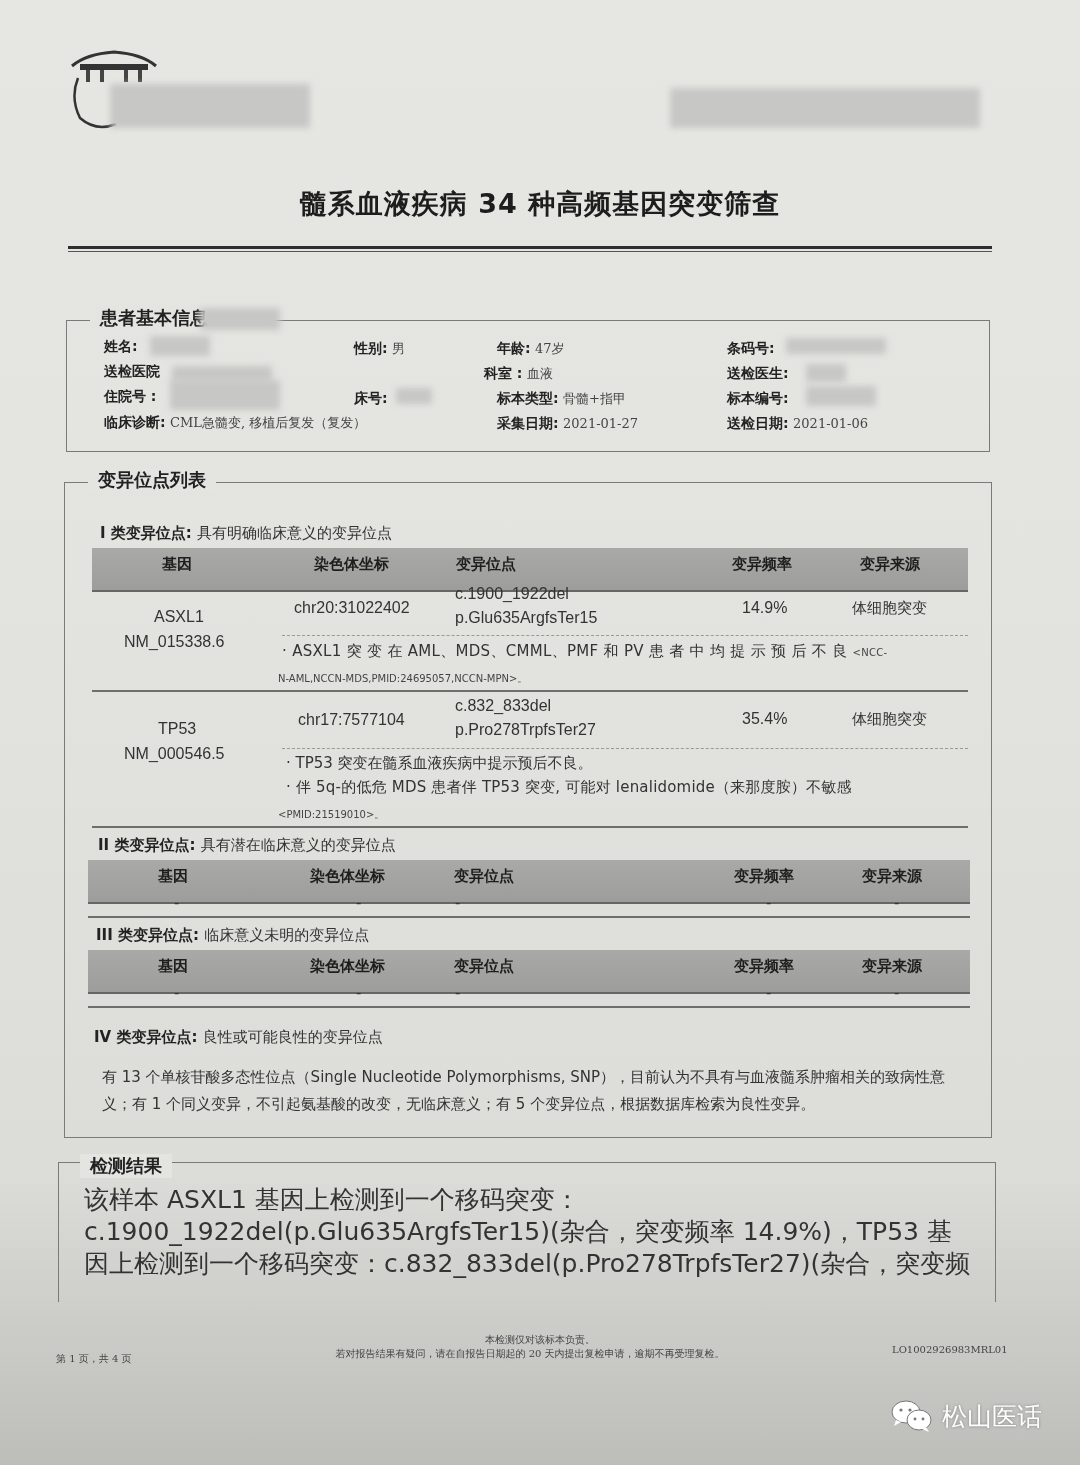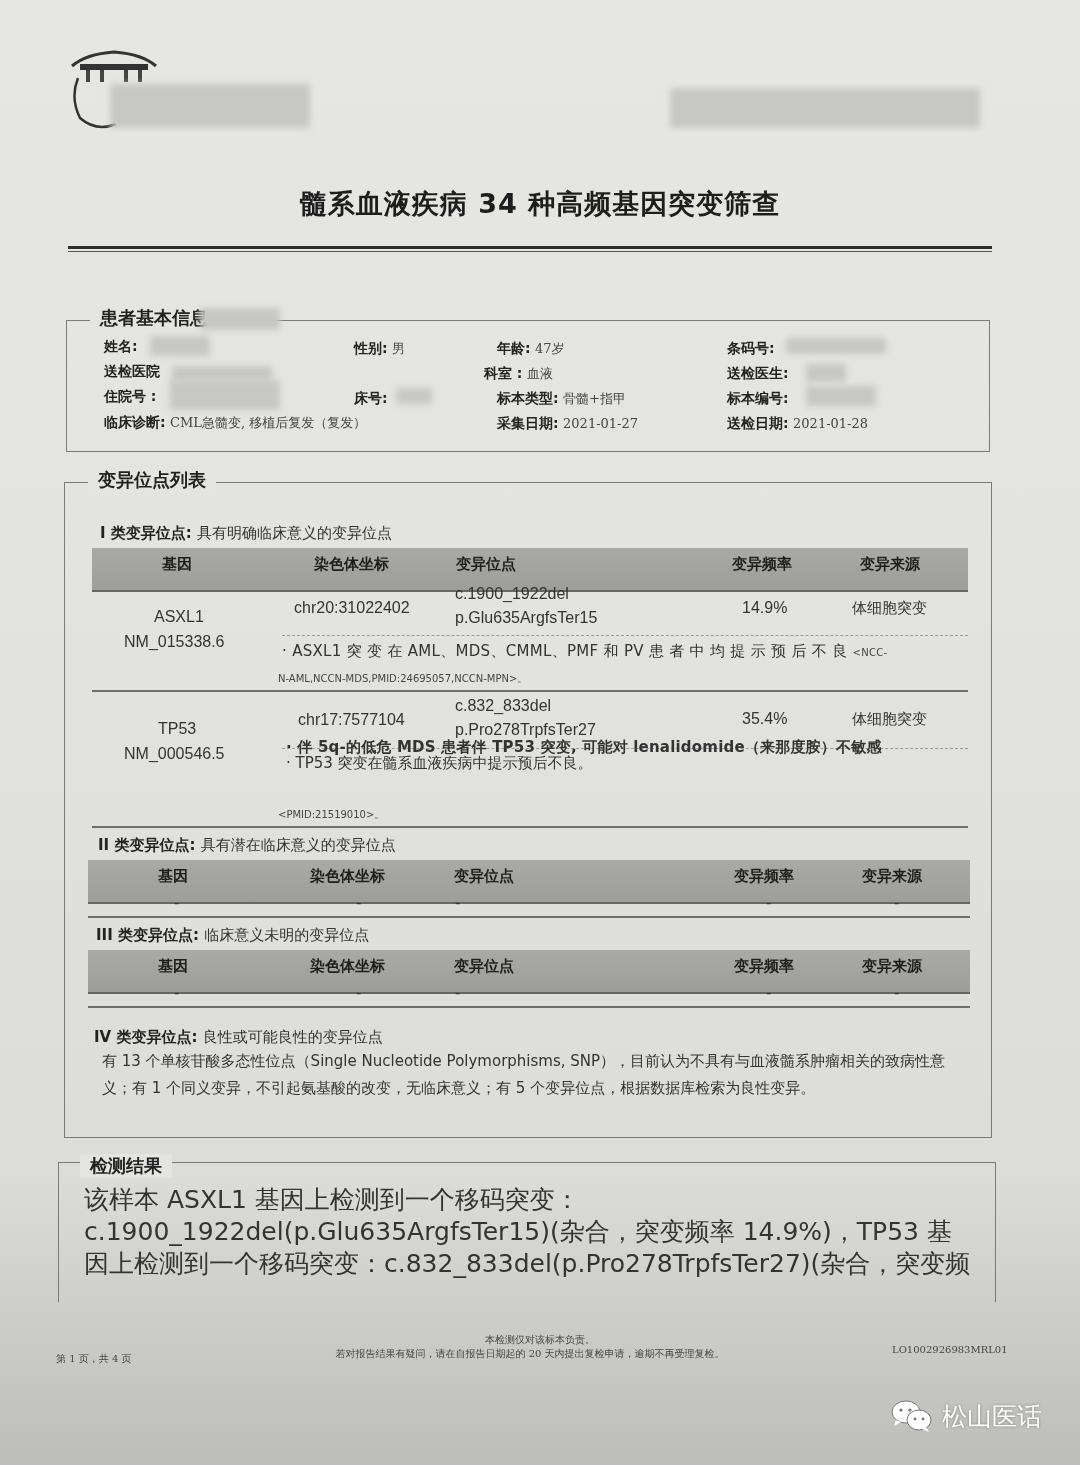--- a/index.html
+++ b/index.html
@@ -45,21 +45,21 @@
     font-size: 15px; font-weight: bold; color: #1e1e1e;
   }
   .th { position: absolute; top: 7px; white-space: nowrap; }
   .cell { position: absolute; white-space: nowrap; font-size: 15px; color: #333; }
   .mono { font-family: "Liberation Sans", sans-serif; font-size: 16px; color: #333; }
   .dash { position: absolute; border-top: 1.5px dashed #999; height: 0; }
   .solid { position: absolute; height: 2px; background: #6e6e6c; }
   .note { position: absolute; white-space: nowrap; font-size: 15px; color: #333; }
   .small { font-size: 10px; color: #444; }
 
-  .para { position: absolute; font-size: 15px; line-height: 27px; color: #333; }
+  .para { position: absolute; font-size: 15px; line-height: 27px; color: #333; margin-top: 16px; }
   .result { position: absolute; font-size: 25px; line-height: 32px; color: #333; }
 
   .footer { position: absolute; font-family: "DejaVu Serif", serif; font-size: 10px; color: #444; white-space: nowrap; }
   .wm { position: absolute; left: 890px; top: 1398px; display: flex; align-items: center; gap: 8px; color: #fff; font-size: 25px; text-shadow: 0 0 3px rgba(0,0,0,.35); }
   .wechat { position: relative; width: 44px; height: 36px; }
 </style>
 </head>
 <body>
 
 <div class="page">
@@ -104,21 +104,21 @@
     <div class="info-row" style="left:104px;top:388px;"><span class="lbl">住院号 :</span></div>
     <div class="blur" style="left:170px;top:380px;width:110px;height:30px;"></div>
     <div class="info-row" style="left:354px;top:390px;"><span class="lbl">床号:</span></div>
     <div class="blur" style="left:396px;top:388px;width:36px;height:16px;"></div>
     <div class="info-row" style="left:497px;top:390px;"><span class="lbl">标本类型:</span> <span class="val">骨髓+指甲</span></div>
     <div class="info-row" style="left:727px;top:390px;"><span class="lbl">标本编号:</span></div>
     <div class="blur" style="left:806px;top:386px;width:70px;height:20px;"></div>
 
     <div class="info-row" style="left:104px;top:414px;"><span class="lbl">临床诊断:</span> <span class="val">CML急髓变, 移植后复发（复发）</span></div>
     <div class="info-row" style="left:497px;top:415px;"><span class="lbl">采集日期:</span> <span class="val">2021-01-27</span></div>
-    <div class="info-row" style="left:727px;top:415px;"><span class="lbl">送检日期:</span> <span class="val">2021-01-28</span></div>
+    <div class="info-row" style="left:727px;top:415px;"><span class="lbl">送检日期:</span> <span class="val">2021-01-06</span></div>
   </div>
 
   <div class="box" style="left:64px;top:482px;width:928px;height:656px;"></div>
   <div class="box-title" style="left:88px;top:468px;">变异位点列表</div>
 
   <div class="cat-title" style="left:100px;top:524px;"><span>I 类变异位点:</span> <span class="desc">具有明确临床意义的变异位点</span></div>
   <div class="thead" style="left:92px;top:548px;width:876px;">
     <span class="th" style="left:70px;">基因</span>
     <span class="th" style="left:222px;">染色体坐标</span>
     <span class="th" style="left:364px;">变异位点</span>
@@ -143,21 +143,21 @@
   <div>
     <div class="cell mono" style="left:158px;top:720px;">TP53</div>
     <div class="cell mono" style="left:124px;top:745px;">NM_000546.5</div>
     <div class="cell mono" style="left:298px;top:711px;">chr17:7577104</div>
     <div class="cell mono" style="left:455px;top:697px;">c.832_833del</div>
     <div class="cell mono" style="left:455px;top:721px;">p.Pro278TrpfsTer27</div>
     <div class="cell mono" style="left:742px;top:710px;">35.4%</div>
     <div class="cell" style="left:852px;top:710px;">体细胞突变</div>
     <div class="dash" style="left:282px;top:748px;width:686px;"></div>
     <div class="note" style="left:286px;top:754px;">· TP53 突变在髓系血液疾病中提示预后不良。</div>
-    <div class="note" style="left:286px;top:738px;letter-spacing:0.2px;font-weight:bold;">· 伴 5q-的低危 MDS 患者伴 TP53 突变, 可能对 lenalidomide（来那度胺）不敏感</div>
+    <div class="note" style="left:286px;top:778px;letter-spacing:0.2px;">· 伴 5q-的低危 MDS 患者伴 TP53 突变, 可能对 lenalidomide（来那度胺）不敏感</div>
     <div class="note small" style="left:278px;top:808px;">&lt;PMID:21519010&gt;。</div>
   </div>
   <div class="solid" style="left:92px;top:826px;width:876px;"></div>
 
   <div class="cat-title" style="left:98px;top:836px;"><span>II 类变异位点:</span> <span class="desc">具有潜在临床意义的变异位点</span></div>
   <div class="thead" style="left:88px;top:860px;width:882px;">
     <span class="th" style="left:70px;">基因</span>
     <span class="th" style="left:222px;">染色体坐标</span>
     <span class="th" style="left:366px;">变异位点</span>
     <span class="th" style="left:646px;">变异频率</span>

